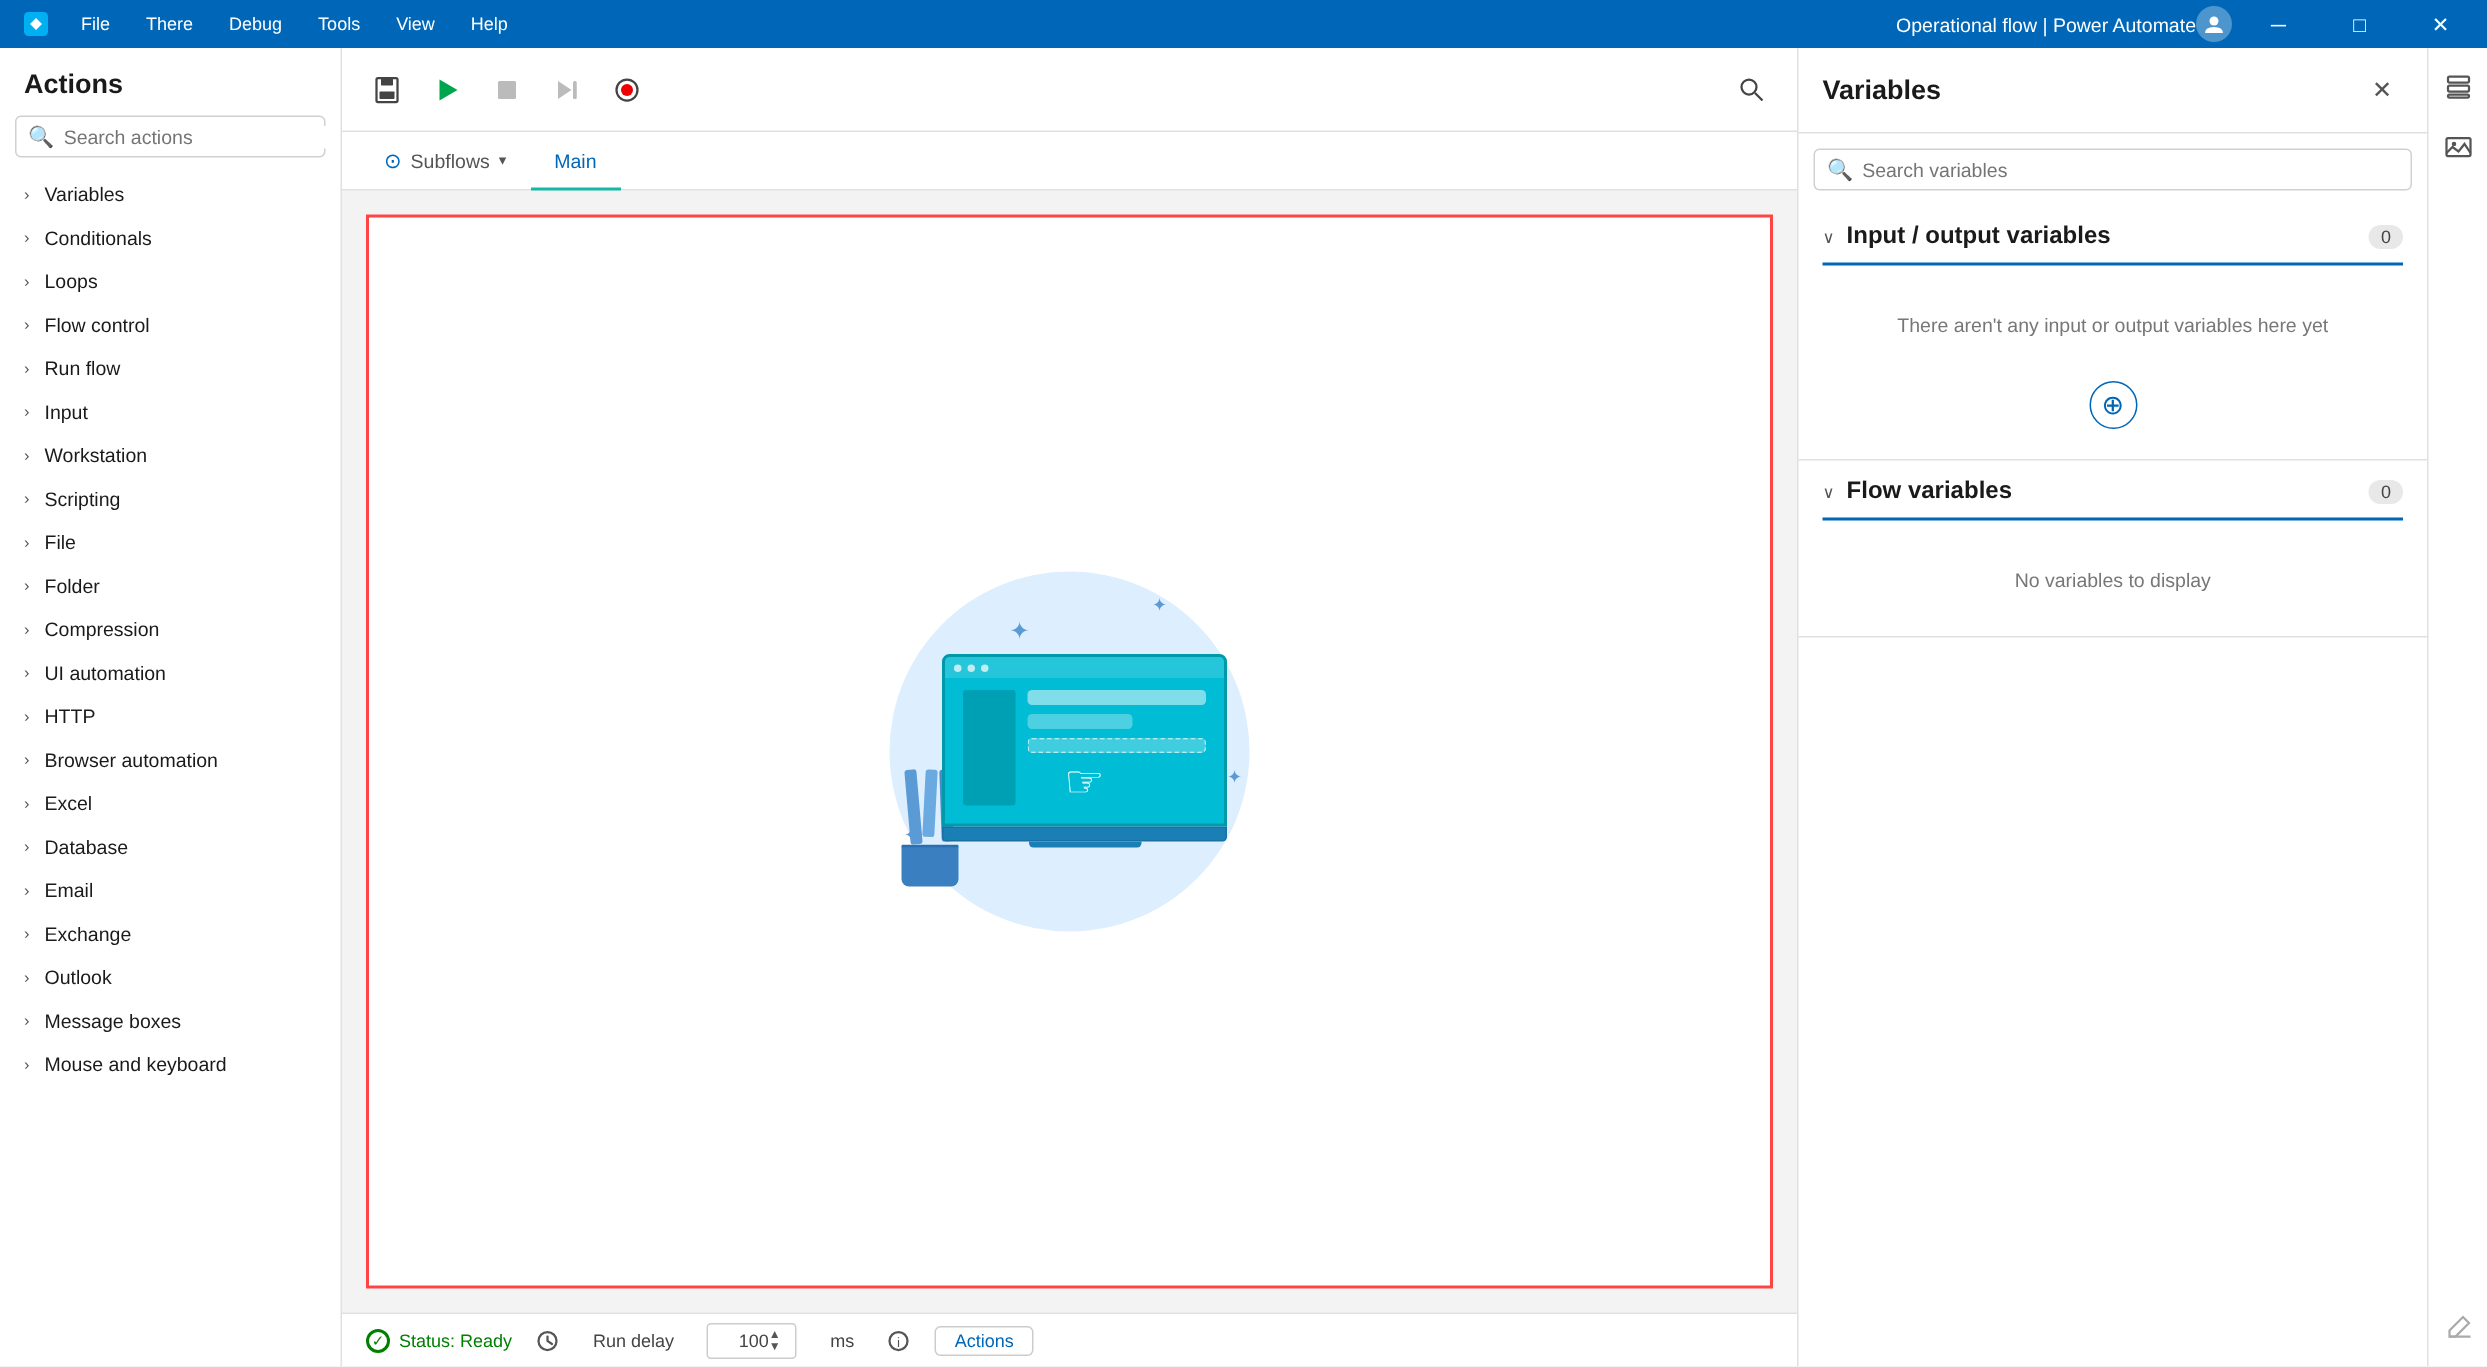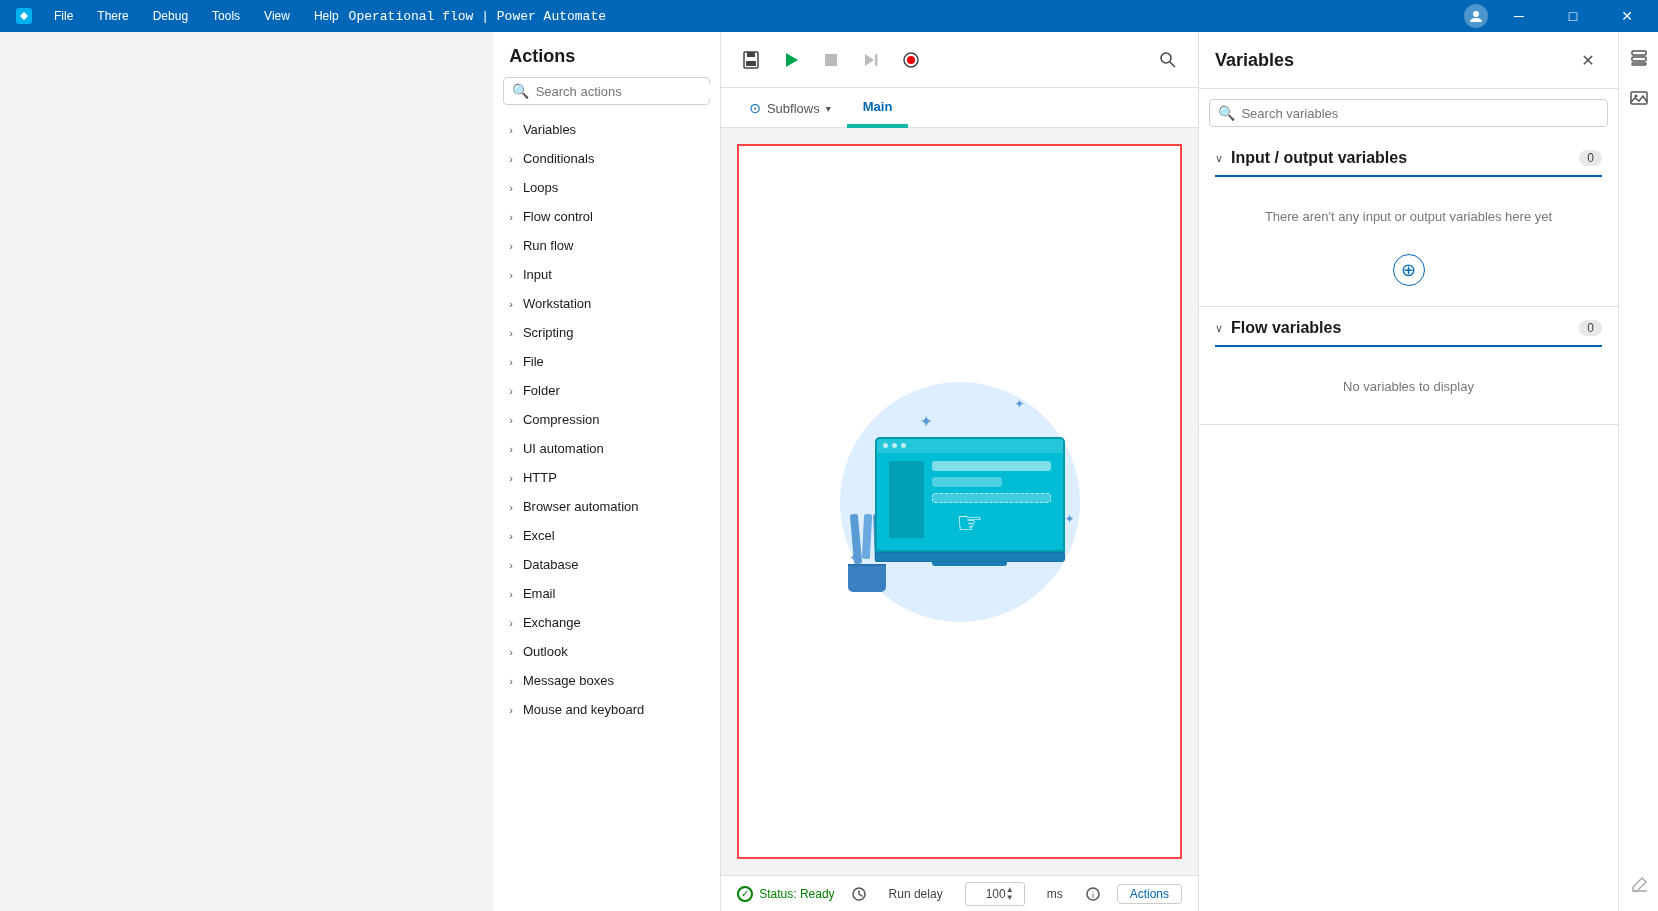--- a/index.html
+++ b/index.html
@@ -21,23 +21,22 @@
       flex: 0 0 auto;
     }
     .title-bar-menu span {
       padding: 2px 10px;
       cursor: pointer;
       border-radius: 3px;
       font-size: 12px;
     }
     .title-bar-center {
       flex: 1;
-      text-align: left;
+      text-align: right;
       font-size: 13px;
-      font-family: Liberation Mono, monospace;
     }
     .title-bar-right {
       display: flex;
       align-items: center;
       gap: 8px;
     }
     .title-bar-btn {
       width: 46px;
       height: 32px;
       display: flex;
@@ -64,21 +63,20 @@
       align-items: center;
       justify-content: center;
       font-size: 10px;
     }
 
     
     .app-container {
       display: flex;
       flex-direction: column;
       height: calc(911px - 32px);
-      align-items: flex-end;
     }
 
     .main-area {
       display: flex;
       flex: 1;
       overflow: hidden;
     }
 
     
     .actions-panel {
@@ -195,22 +193,22 @@
       padding: 10px 16px;
       cursor: pointer;
       font-size: 13px;
       color: #555;
       border-bottom: 2px solid transparent;
       position: relative;
       top: 1px;
     }
     .tab.active {
       color: #0067b8;
-      border-bottom: 4px solid #14b8a6;
-      font-weight: 700;
+      border-bottom: 2px solid #14b8a6;
+      font-weight: 400;
     }
     .tab-icon {
       color: #0067b8;
       font-size: 14px;
     }
     .tab-chevron { font-size: 10px; }
 
     
     .flow-canvas {
       flex: 1;

